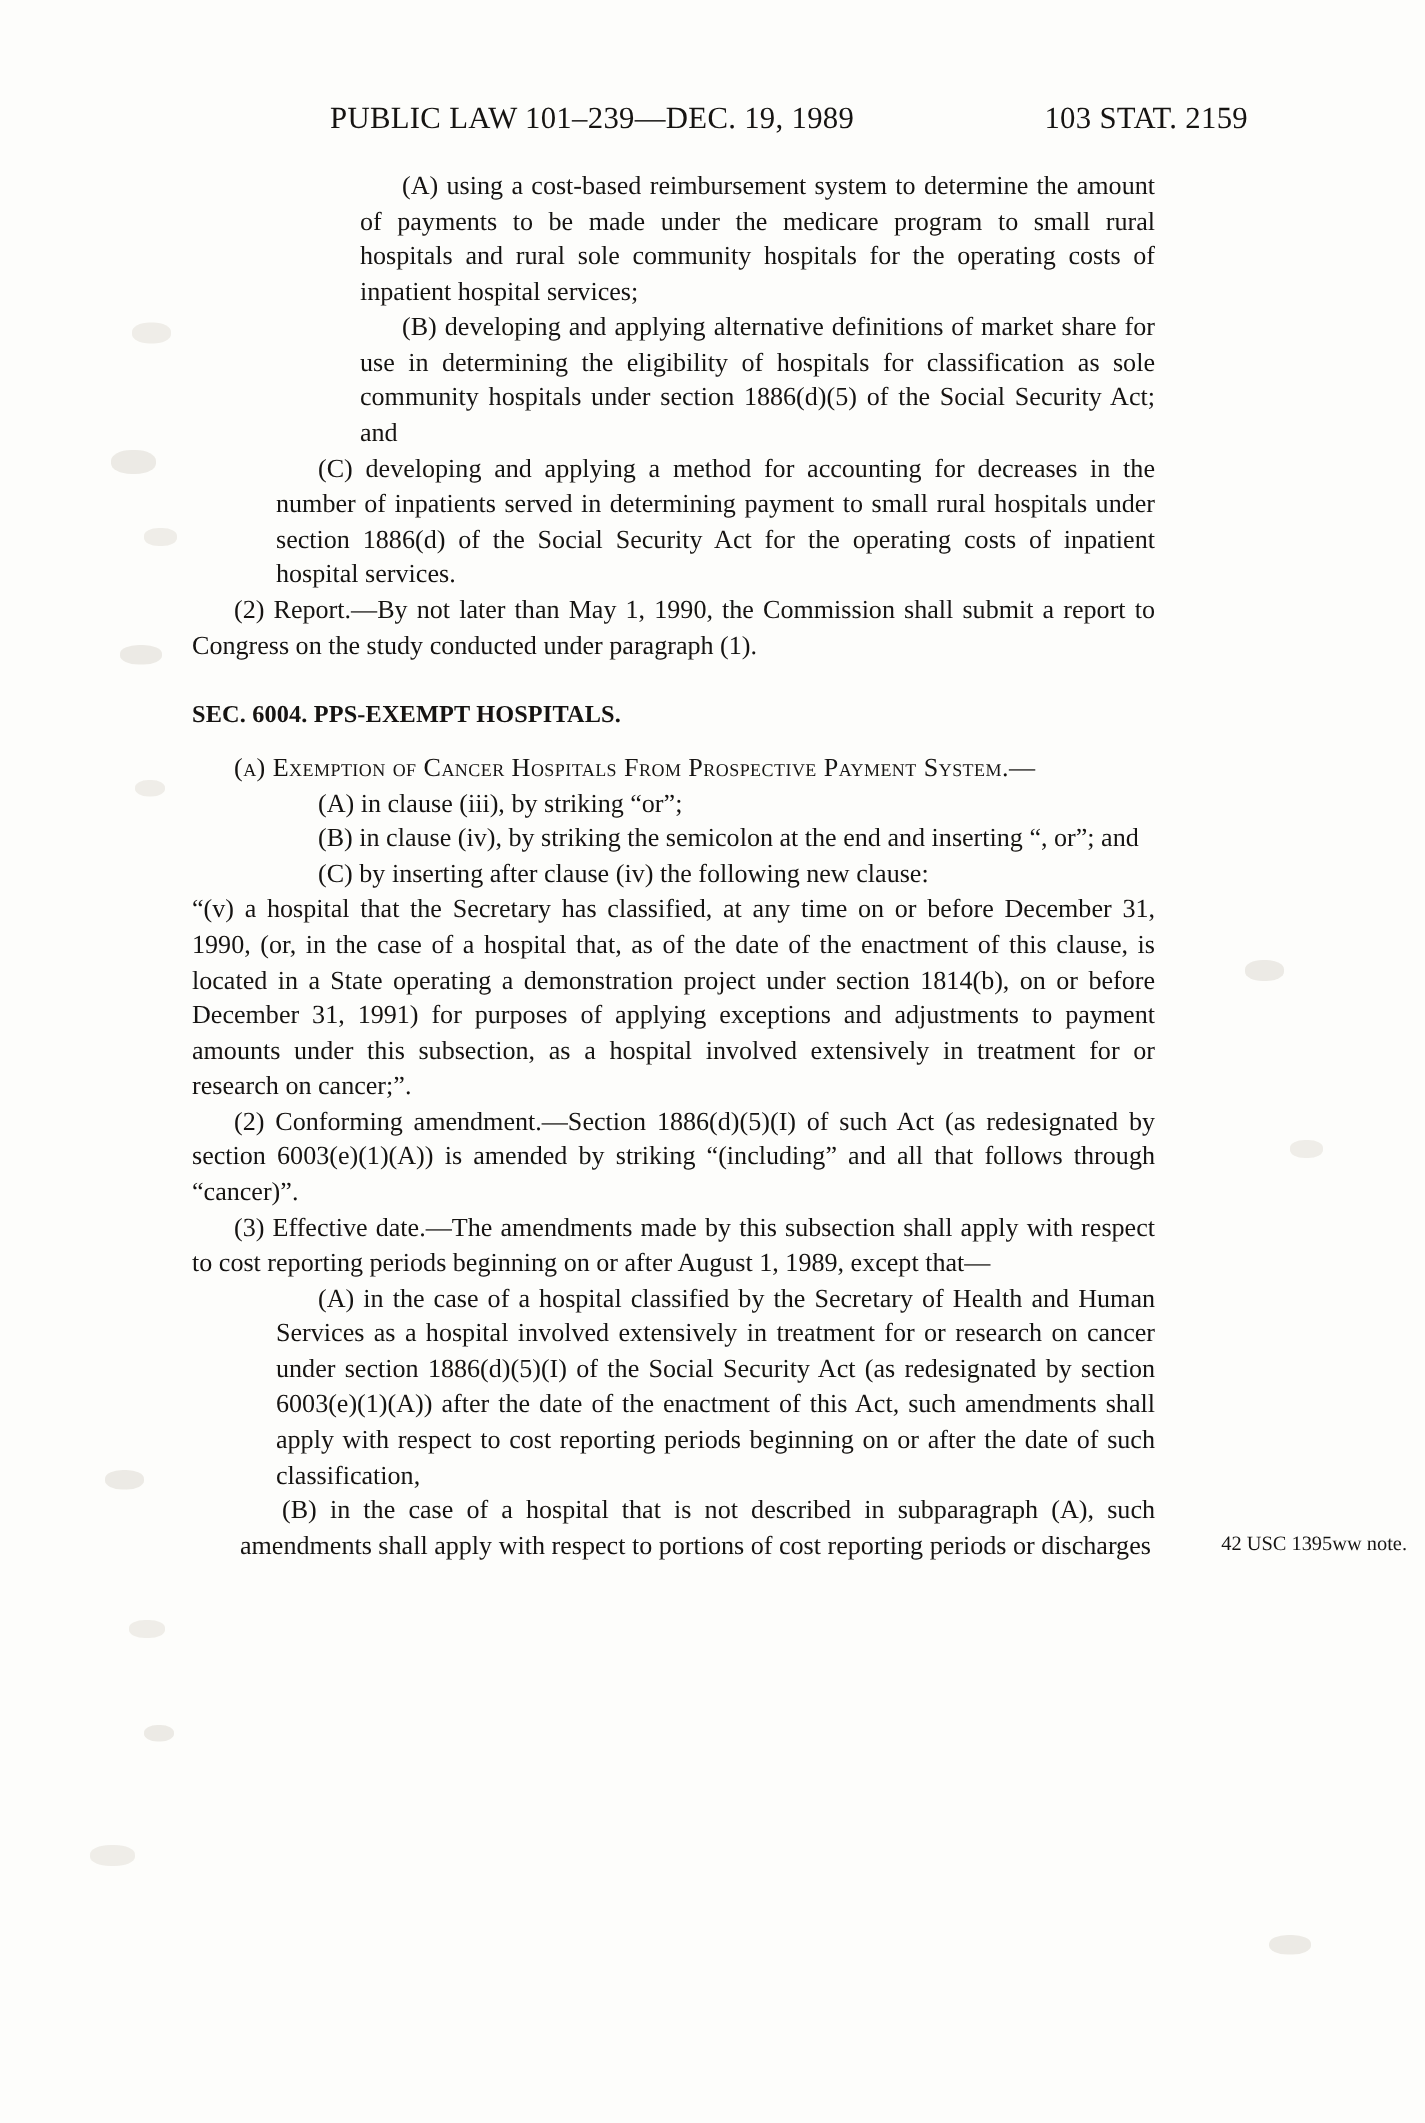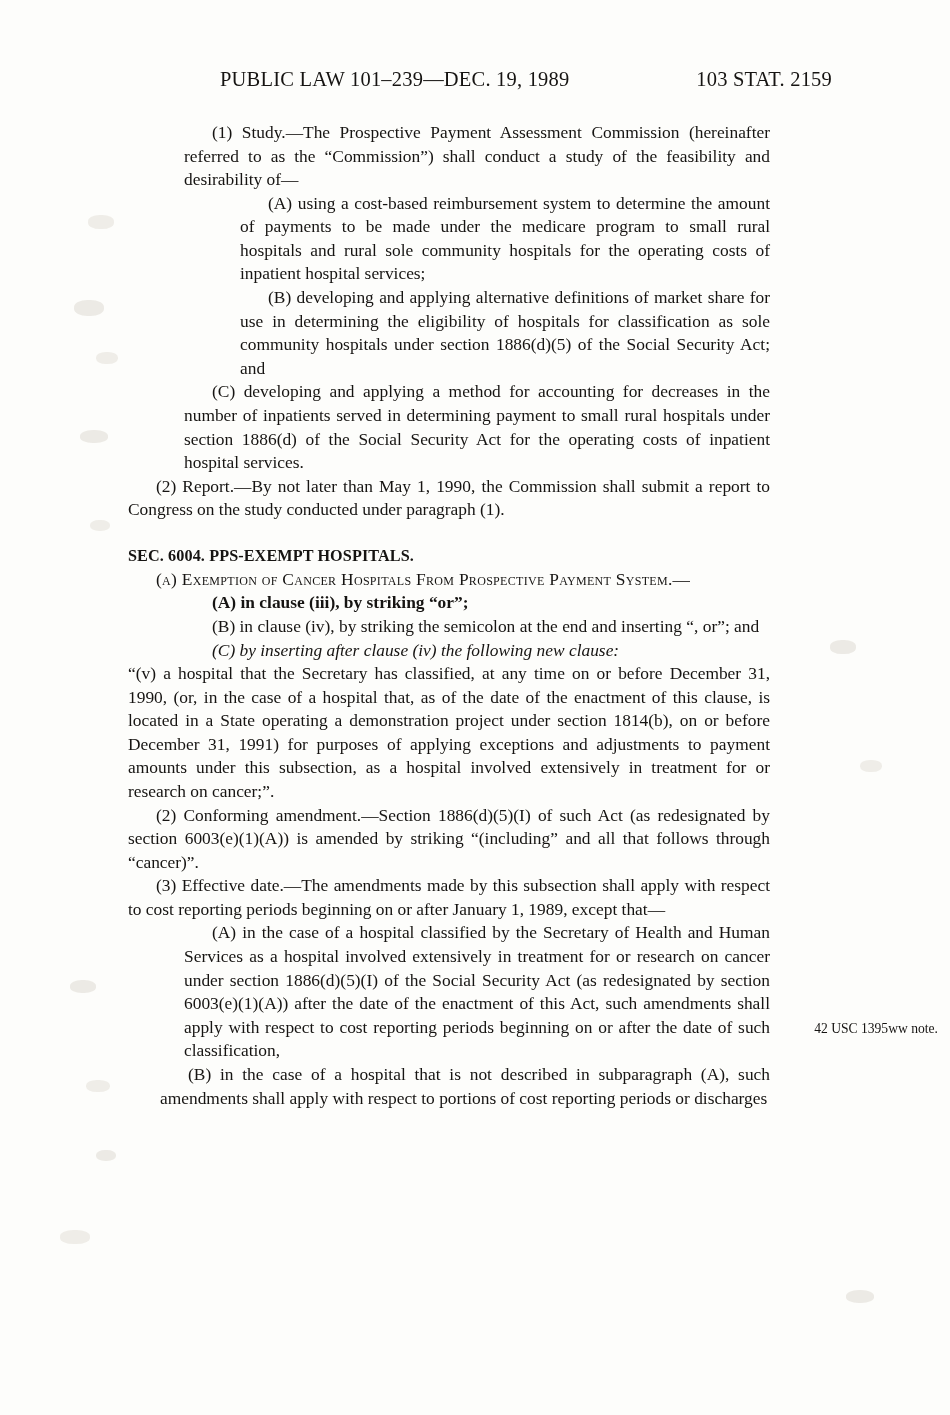--- a/index.html
+++ b/index.html
@@ -62,20 +62,21 @@
   .ind1 { text-indent: 28px; }
   .ind2 {
     margin-left: 56px;
     text-indent: 28px;
   }
   .hang-quote {
     text-indent: 0;
   }
   .sec-head {
     margin-top: 24px;
+    margin-bottom: 12px;
     font-size: 16.2px;
     font-weight: bold;
     text-indent: 0;
     letter-spacing: 0.1px;
     text-align: left;
   }
   .gap-small { margin-top: 9px; }
   
   .marginnote {
     position: absolute;
@@ -118,46 +119,45 @@
     <div class="header">
       <div class="header-inner">
         <div class="header-left">PUBLIC LAW 101–239—DEC. 19, 1989</div>
         <div class="header-right">103 STAT. 2159</div>
       </div>
     </div>
 
     <div class="col">
 
 
-      <p class="ind2 gap-small">(1) Study.—The Prospective Payment Assessment Commission (hereinafter referred to as the “Commission”) shall conduct a study of the feasibility and desirability of—</p>
 
       <p class="ind2" style="margin-left:112px;">(A) using a cost-based reimbursement system to determine the amount of payments to be made under the medicare program to small rural hospitals and rural sole community hospitals for the operating costs of inpatient hospital services;</p>
 
       <p class="ind2" style="margin-left:112px;">(B) developing and applying alternative definitions of market share for use in determining the eligibility of hospitals for classification as sole community hospitals under section 1886(d)(5) of the Social Security Act; and</p>
 
       <p class="ind2" style="">(C) developing and applying a method for accounting for decreases in the number of inpatients served in determining payment to small rural hospitals under section 1886(d) of the Social Security Act for the operating costs of inpatient hospital services.</p>
 
       <p class="ind1">(2) Report.—By not later than May 1, 1990, the Commission shall submit a report to Congress on the study conducted under paragraph (1).</p>
 
       <p class="sec-head">SEC. 6004. PPS-EXEMPT HOSPITALS.</p>
 
       <p class="ind1 sc">(a) Exemption of Cancer Hospitals From Prospective Payment System.—</p>
 
 
-      <p class="ind2" style="margin-left:56px;font-weight:bold;">(A) in clause (iii), by striking “or”;</p>
+      <p class="ind2" style="margin-left:56px;">(A) in clause (iii), by striking “or”;</p>
 
       <p class="ind2" style="margin-left:56px;">(B) in clause (iv), by striking the semicolon at the end and inserting “, or”; and</p>
 
-      <p class="ind2" style="margin-left:56px;font-style:italic;">(C) by inserting after clause (iv) the following new clause:</p>
+      <p class="ind2" style="margin-left:56px;">(C) by inserting after clause (iv) the following new clause:</p>
 
       <p class="hang-quote">“(v) a hospital that the Secretary has classified, at any time on or before December 31, 1990, (or, in the case of a hospital that, as of the date of the enactment of this clause, is located in a State operating a demonstration project under section 1814(b), on or before December 31, 1991) for purposes of applying exceptions and adjustments to payment amounts under this subsection, as a hospital involved extensively in treatment for or research on cancer;”.</p>
 
       <p class="ind1">(2) Conforming amendment.—Section 1886(d)(5)(I) of such Act (as redesignated by section 6003(e)(1)(A)) is amended by striking “(including” and all that follows through “cancer)”.</p>
 
-      <p class="ind1">(3) Effective date.—The amendments made by this subsection shall apply with respect to cost reporting periods beginning on or after January 1, 1989, except that—</p>
+      <p class="ind1">(3) Effective date.—The amendments made by this subsection shall apply with respect to cost reporting periods beginning on or after August 1, 1989, except that—</p>
 
       <p class="ind2" style="margin-left:56px;">(A) in the case of a hospital classified by the Secretary of Health and Human Services as a hospital involved extensively in treatment for or research on cancer under section 1886(d)(5)(I) of the Social Security Act (as redesignated by section 6003(e)(1)(A)) after the date of the enactment of this Act, such amendments shall apply with respect to cost reporting periods beginning on or after the date of such classification,</p>
 
       <p class="ind2" style="margin-left:32px;">(B) in the case of a hospital that is not described in subparagraph (A), such amendments shall apply with respect to portions of cost reporting periods or discharges</p>
 
     </div>
 
     <div class="marginnote">42 USC 1395ww note.</div>
 
   </div>

